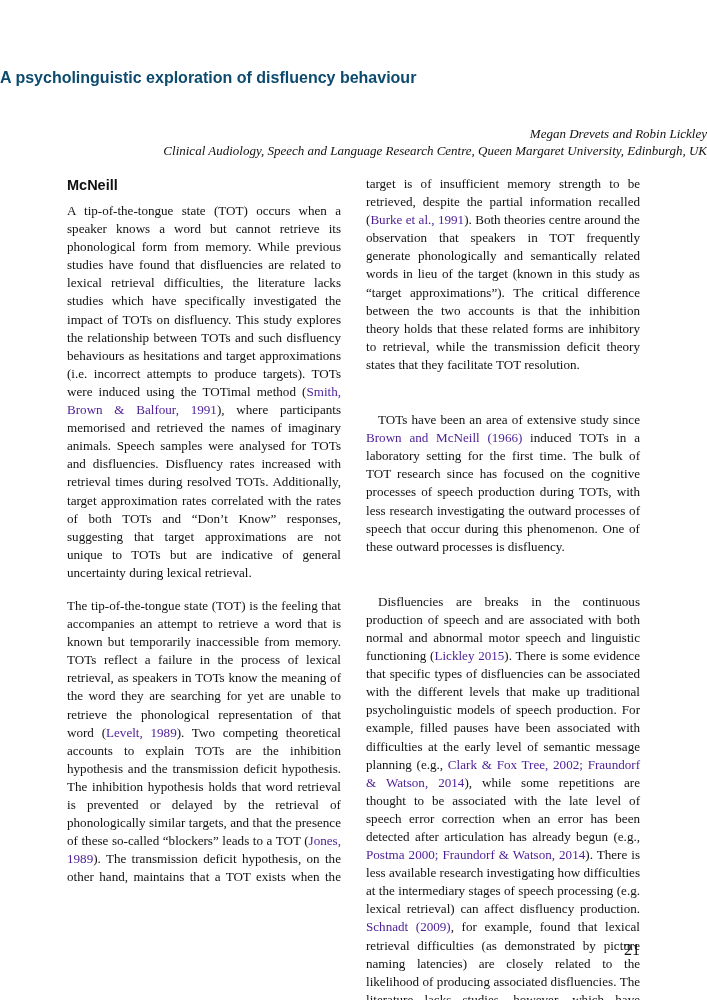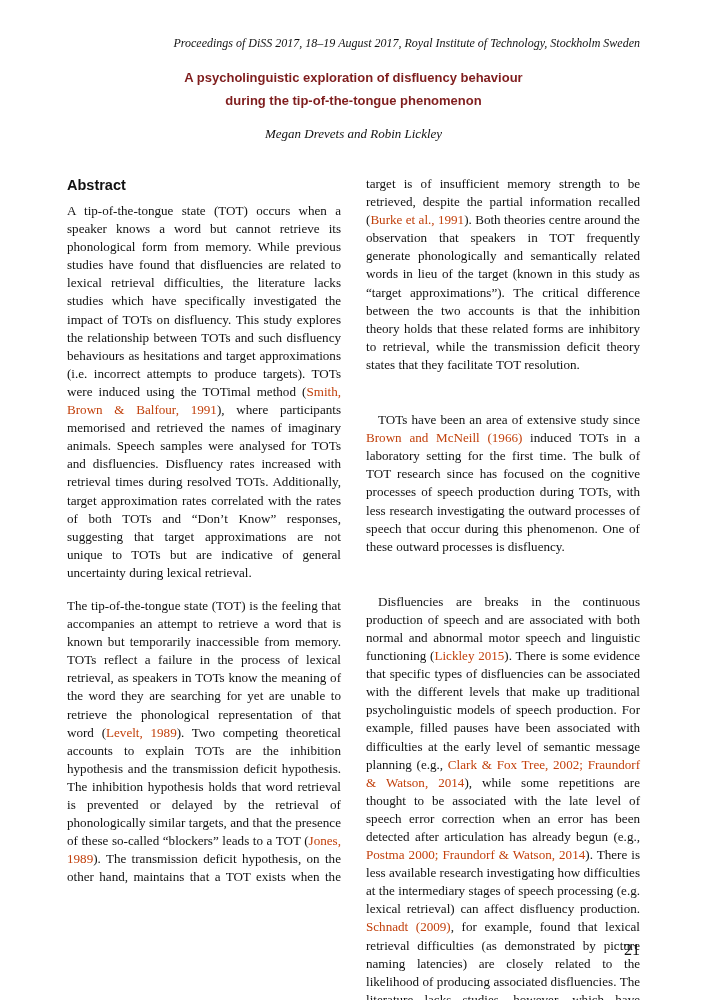--- a/index.html
+++ b/index.html
@@ -3,60 +3,59 @@
 <meta charset="utf-8">
 <style>
   html, body { margin: 0; padding: 0; background: #ffffff; }
   body { width: 707px; height: 1000px; position: relative; overflow: hidden; color: #111; }
   .page { position: absolute; left: 0; top: 0; width: 707px; height: 1000px; }
   .running-head {
     position: absolute; top: 36px; right: 67px;
     font-family: "Liberation Serif", serif; font-style: italic; font-size: 12px; color: #111;
   }
   .title {
-    position: absolute; top: 66px; left: 0; width: 707px; text-align: center;
-    font-family: "Liberation Sans", sans-serif; font-weight: bold; font-size: 13px; line-height: 23px; color: #7f1d1d;
+    position: absolute; top: 66px; left: 0; width: 707px; text-align: left;
+    font-family: "Liberation Sans", sans-serif; font-weight: bold; font-size: 16px; line-height: 23px; color: #0c4a6e;
   }
   .authors {
-    position: absolute; top: 125px; left: 0; width: 707px; text-align: center;
+    position: absolute; top: 125px; left: 0; width: 707px; text-align: right;
     font-family: "Liberation Serif", serif; font-style: italic; font-size: 13px; line-height: 17px;
   }
   .col { position: absolute; top: 176px; width: 274px; font-family: "Liberation Serif", serif; font-size: 13.1px; line-height: 18.1px; }
   .col.left { left: 67px; }
   .col.right { left: 366px; }
   .col p { margin: 0; text-align: justify; }
   .col p.indent { text-indent: 12px; margin-top: 37px; }
   h2 {
     font-family: "Liberation Sans", sans-serif; font-weight: bold; font-size: 14.5px;
     margin: 0 0 8px 0; line-height: 18px;
   }
   .gap { height: 15px; }
-  .cite { color: #c2410c; }
+  .cite { color: #4c1d95; }
   .page-number {
     position: absolute; top: 941px; right: 67px;
     font-family: "Liberation Serif", serif; font-size: 16px;
   }
 </style>
 </head>
 <body>
 
 <div class="page">
-  <div class="running-head">Proceedings of DiSS 2017, 18–19 August 2017, Royal Institute of Technology, Stockholm Sweden</div>
 
   <div class="title">
     <div>A psycholinguistic exploration of disfluency behaviour</div>
-    <div>during the tip-of-the-tongue phenomenon</div>
   </div>
 
   <div class="authors">
     <div>Megan Drevets and Robin Lickley</div>
+    <div>Clinical Audiology, Speech and Language Research Centre, Queen Margaret University, Edinburgh, UK</div>
   </div>
 
   <div class="col left" style="height: auto;">
-    <h2>Abstract</h2>
+    <h2>McNeill</h2>
     <p><span>A tip-of-the-tongue state (TOT) occurs when a speaker knows a word but cannot retrieve its phonological form from memory. While previous studies have found that disfluencies are related to lexical retrieval difficulties, the literature lacks studies which have specifically investigated the impact of TOTs on disfluency. This study explores the relationship between TOTs and such disfluency behaviours as hesitations and target approximations (i.e. incorrect attempts to produce targets). TOTs were induced using the TOTimal method (</span><span class="cite">Smith, Brown &amp; Balfour, 1991</span><span>), where participants memorised and retrieved the names of imaginary animals. Speech samples were analysed for TOTs and disfluencies. Disfluency rates increased with retrieval times during resolved TOTs. Additionally, target approximation rates correlated with the rates of both TOTs and “Don’t Know” responses, suggesting that target approximations are not unique to TOTs but are indicative of general uncertainty during lexical retrieval.</span></p>
 
     <div class="gap"></div>
     <p style="text-align-last: justify;"><span>The</span><span> </span><span>tip-of-the-tongue</span><span> </span><span>state</span><span> </span><span>(TOT)</span><span> </span><span>is</span><span> </span><span>the</span><span> </span><span>feeling</span><span> </span><span>that</span><span> </span><span>accompanies</span><span> </span><span>an</span><span> </span><span>attempt</span><span> </span><span>to</span><span> </span><span>retrieve</span><span> </span><span>a</span><span> </span><span>word</span><span> </span><span>that</span><span> </span><span>is</span><span> </span><span>known</span><span> </span><span>but</span><span> </span><span>temporarily</span><span> </span><span>inaccessible</span><span> </span><span>from</span><span> </span><span>memory.</span><span> </span><span>TOTs</span><span> </span><span>reflect</span><span> </span><span>a</span><span> </span><span>failure</span><span> </span><span>in</span><span> </span><span>the</span><span> </span><span>process</span><span> </span><span>of</span><span> </span><span>lexical</span><span> </span><span>retrieval,</span><span> </span><span>as</span><span> </span><span>speakers</span><span> </span><span>in</span><span> </span><span>TOTs</span><span> </span><span>know</span><span> </span><span>the</span><span> </span><span>meaning</span><span> </span><span>of</span><span> </span><span>the</span><span> </span><span>word</span><span> </span><span>they</span><span> </span><span>are</span><span> </span><span>searching</span><span> </span><span>for</span><span> </span><span>yet</span><span> </span><span>are</span><span> </span><span>unable</span><span> </span><span>to</span><span> </span><span>retrieve</span><span> </span><span>the</span><span> </span><span>phonological</span><span> </span><span>representation</span><span> </span><span>of</span><span> </span><span>that</span><span> </span><span>word</span><span> </span><span>(</span><span class="cite">Levelt,</span><span class="cite"> </span><span class="cite">1989</span><span>).</span><span> </span><span>Two</span><span> </span><span>competing</span><span> </span><span>theoretical</span><span> </span><span>accounts</span><span> </span><span>to</span><span> </span><span>explain</span><span> </span><span>TOTs</span><span> </span><span>are</span><span> </span><span>the</span><span> </span><span>inhibition</span><span> </span><span>hypothesis</span><span> </span><span>and</span><span> </span><span>the</span><span> </span><span>transmission</span><span> </span><span>deficit</span><span> </span><span>hypothesis.</span><span> </span><span>The</span><span> </span><span>inhibition</span><span> </span><span>hypothesis</span><span> </span><span>holds</span><span> </span><span>that</span><span> </span><span>word</span><span> </span><span>retrieval</span><span> </span><span>is</span><span> </span><span>prevented</span><span> </span><span>or</span><span> </span><span>delayed</span><span> </span><span>by</span><span> </span><span>the</span><span> </span><span>retrieval</span><span> </span><span>of</span><span> </span><span>phonologically</span><span> </span><span>similar</span><span> </span><span>targets,</span><span> </span><span>and</span><span> </span><span>that</span><span> </span><span>the</span><span> </span><span>presence</span><span> </span><span>of</span><span> </span><span>these</span><span> </span><span>so-called</span><span> </span><span>“blockers”</span><span> </span><span>leads</span><span> </span><span>to</span><span> </span><span>a</span><span> </span><span>TOT</span><span> </span><span>(</span><span class="cite">Jones,</span><span class="cite"> </span><span class="cite">1989</span><span>).</span><span> </span><span>The</span><span> </span><span>transmission</span><span> </span><span>deficit</span><span> </span><span>hypothesis,</span><span> </span><span>on</span><span> </span><span>the</span><span> </span><span>other</span><span> </span><span>hand,</span><span> </span><span>maintains</span><span> </span><span>that</span><span> </span><span>a</span><span> </span><span>TOT</span><span> </span><span>exists</span><span> </span><span>when</span><span> </span><span>the</span><span> </span></p>
   </div>
 
   <div class="col right" style="top:175px;">
 
   <p><span>target</span><span> </span><span>is</span><span> </span><span>of</span><span> </span><span>insufficient</span><span> </span><span>memory</span><span> </span><span>strength</span><span> </span><span>to</span><span> </span><span>be</span><span> </span><span>retrieved,</span><span> </span><span>despite</span><span> </span><span>the</span><span> </span><span>partial</span><span> </span><span>information</span><span> </span><span>recalled</span><span> </span><span>(</span><span class="cite">Burke</span><span class="cite"> </span><span class="cite">et</span><span class="cite"> </span><span class="cite">al.,</span><span class="cite"> </span><span class="cite">1991</span><span>).</span><span> </span><span>Both</span><span> </span><span>theories</span><span> </span><span>centre</span><span> </span><span>around</span><span> </span><span>the</span><span> </span><span>observation</span><span> </span><span>that</span><span> </span><span>speakers</span><span> </span><span>in</span><span> </span><span>TOT</span><span> </span><span>frequently</span><span> </span><span>generate</span><span> </span><span>phonologically</span><span> </span><span>and</span><span> </span><span>semantically</span><span> </span><span>related</span><span> </span><span>words</span><span> </span><span>in</span><span> </span><span>lieu</span><span> </span><span>of</span><span> </span><span>the</span><span> </span><span>target</span><span> </span><span>(known</span><span> </span><span>in</span><span> </span><span>this</span><span> </span><span>study</span><span> </span><span>as</span><span> </span><span>“target</span><span> </span><span>approximations”).</span><span> </span><span>The</span><span> </span><span>critical</span><span> </span><span>difference</span><span> </span><span>between</span><span> </span><span>the</span><span> </span><span>two</span><span> </span><span>accounts</span><span> </span><span>is</span><span> </span><span>that</span><span> </span><span>the</span><span> </span><span>inhibition</span><span> </span><span>theory</span><span> </span><span>holds</span><span> </span><span>that</span><span> </span><span>these</span><span> </span><span>related</span><span> </span><span>forms</span><span> </span><span>are</span><span> </span><span>inhibitory</span><span> </span><span>to</span><span> </span><span>retrieval,</span><span> </span><span>while</span><span> </span><span>the</span><span> </span><span>transmission</span><span> </span><span>deficit</span><span> </span><span>theory</span><span> </span><span>states</span><span> </span><span>that</span><span> </span><span>they</span><span> </span><span>facilitate</span><span> </span><span>TOT</span><span> </span><span>resolution.</span></p>
       <p class="indent"><span>TOTs have been an area of extensive study since </span><span class="cite">Brown and McNeill (1966)</span><span> induced TOTs in a laboratory setting for the first time. The bulk of TOT research since has focused on the cognitive processes of speech production during TOTs, with less research investigating the outward processes of speech that occur during this phenomenon. One of these outward processes is disfluency.</span></p>

